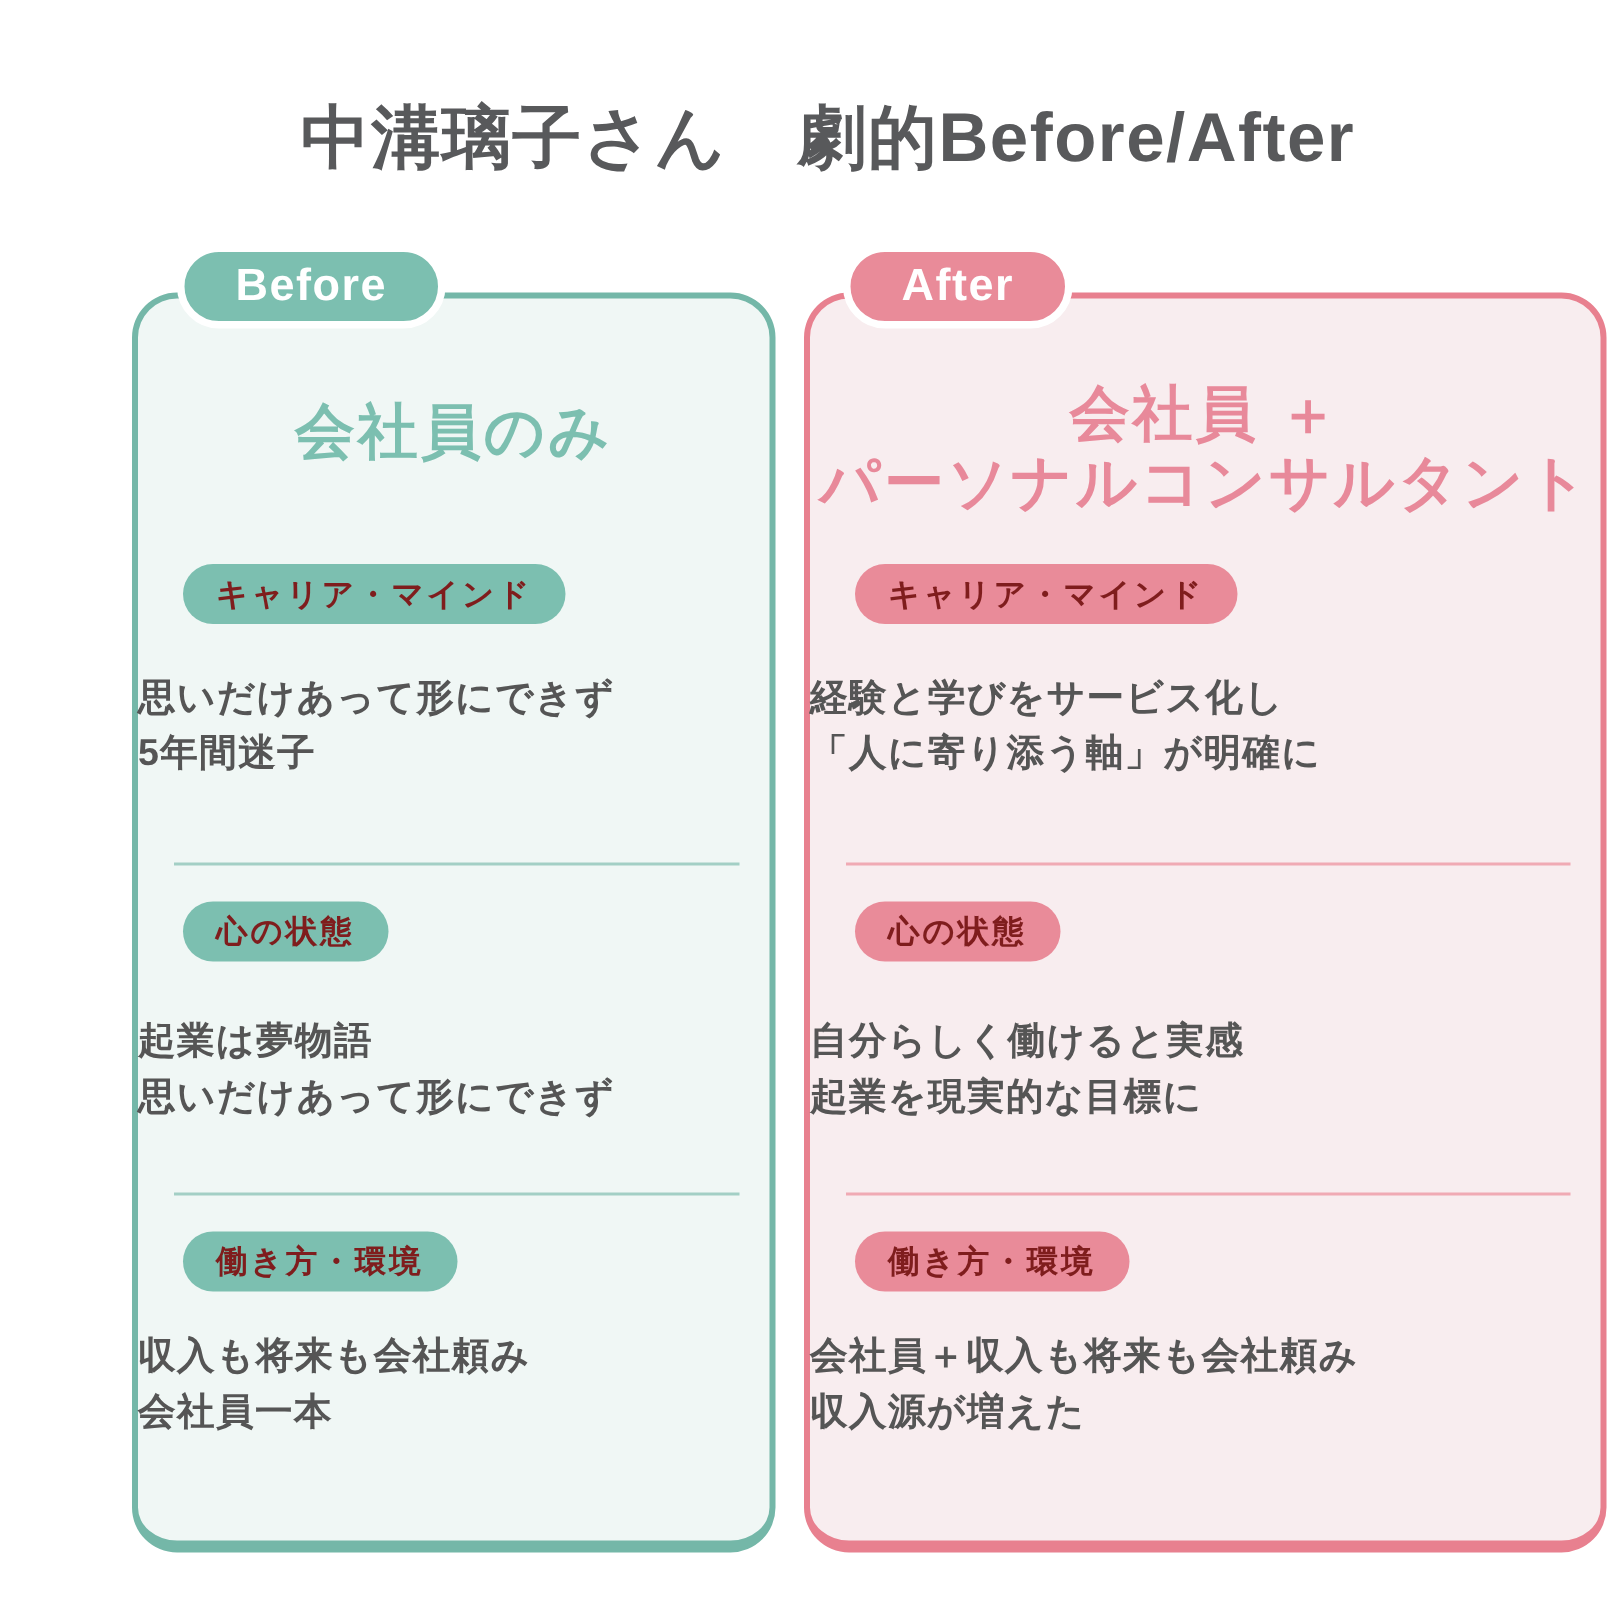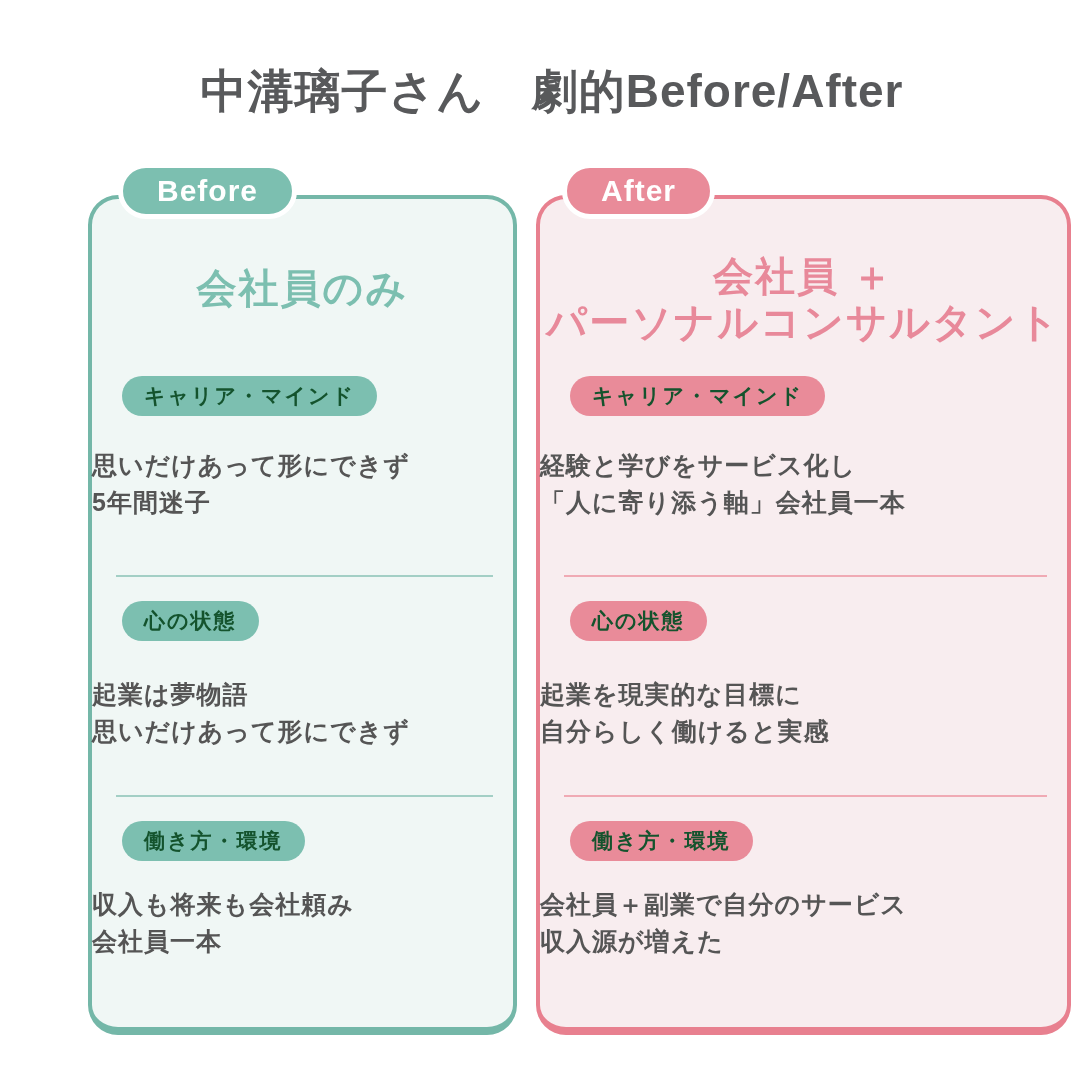--- a/index.html
+++ b/index.html
@@ -42,21 +42,21 @@
   .heading{
     position:absolute;left:0;width:100%;text-align:center;
     font-size:40px;font-weight:800;line-height:46px;letter-spacing:2px;
   }
   .before .heading{top:66px;color:#7cbfb0;}
   .after  .heading{top:54px;color:#e8899a;}
 
   .badge{
     position:absolute;height:40px;border-radius:21px;
     display:inline-flex;align-items:center;
-    padding:0 22px;color:#14532d;font-size:21px;font-weight:700;
+    padding:0 22px;color:#7f1d1d;font-size:21px;font-weight:700;
     letter-spacing:2px;white-space:nowrap;
   }
   .before .badge{left:30px;background:#7cbfb0;}
   .after  .badge{left:30px;background:#e98b99;}
   .badge.b1{top:177px}
   .badge.b2{top:402px}
   .badge.b3{top:622px}
 
   .body-text{
     position:absolute;left:0;width:100%;text-align:left;
@@ -116,33 +116,33 @@
     <div class="pill">After</div>
 
     <div class="heading">
       <div>会社員 ＋</div>
       <div>パーソナルコンサルタント</div>
     </div>
 
     <div class="badge b1">キャリア・マインド</div>
     <div class="body-text t1">
       <div>経験と学びをサービス化し</div>
-      <div>「人に寄り添う軸」会社員一本</div>
+      <div>「人に寄り添う軸」が明確に</div>
     </div>
 
     <hr class="divider d1">
 
     <div class="badge b2">心の状態</div>
     <div class="body-text t2">
+      <div>自分らしく働けると実感</div>
       <div>起業を現実的な目標に</div>
-      <div>自分らしく働けると実感</div>
     </div>
 
     <hr class="divider d2">
 
     <div class="badge b3">働き方・環境</div>
     <div class="body-text t3">
-      <div>会社員＋副業で自分のサービス</div>
+      <div>会社員＋収入も将来も会社頼み</div>
       <div>収入源が増えた</div>
     </div>
   </section>
 
 </div>
 
 </body></html>

